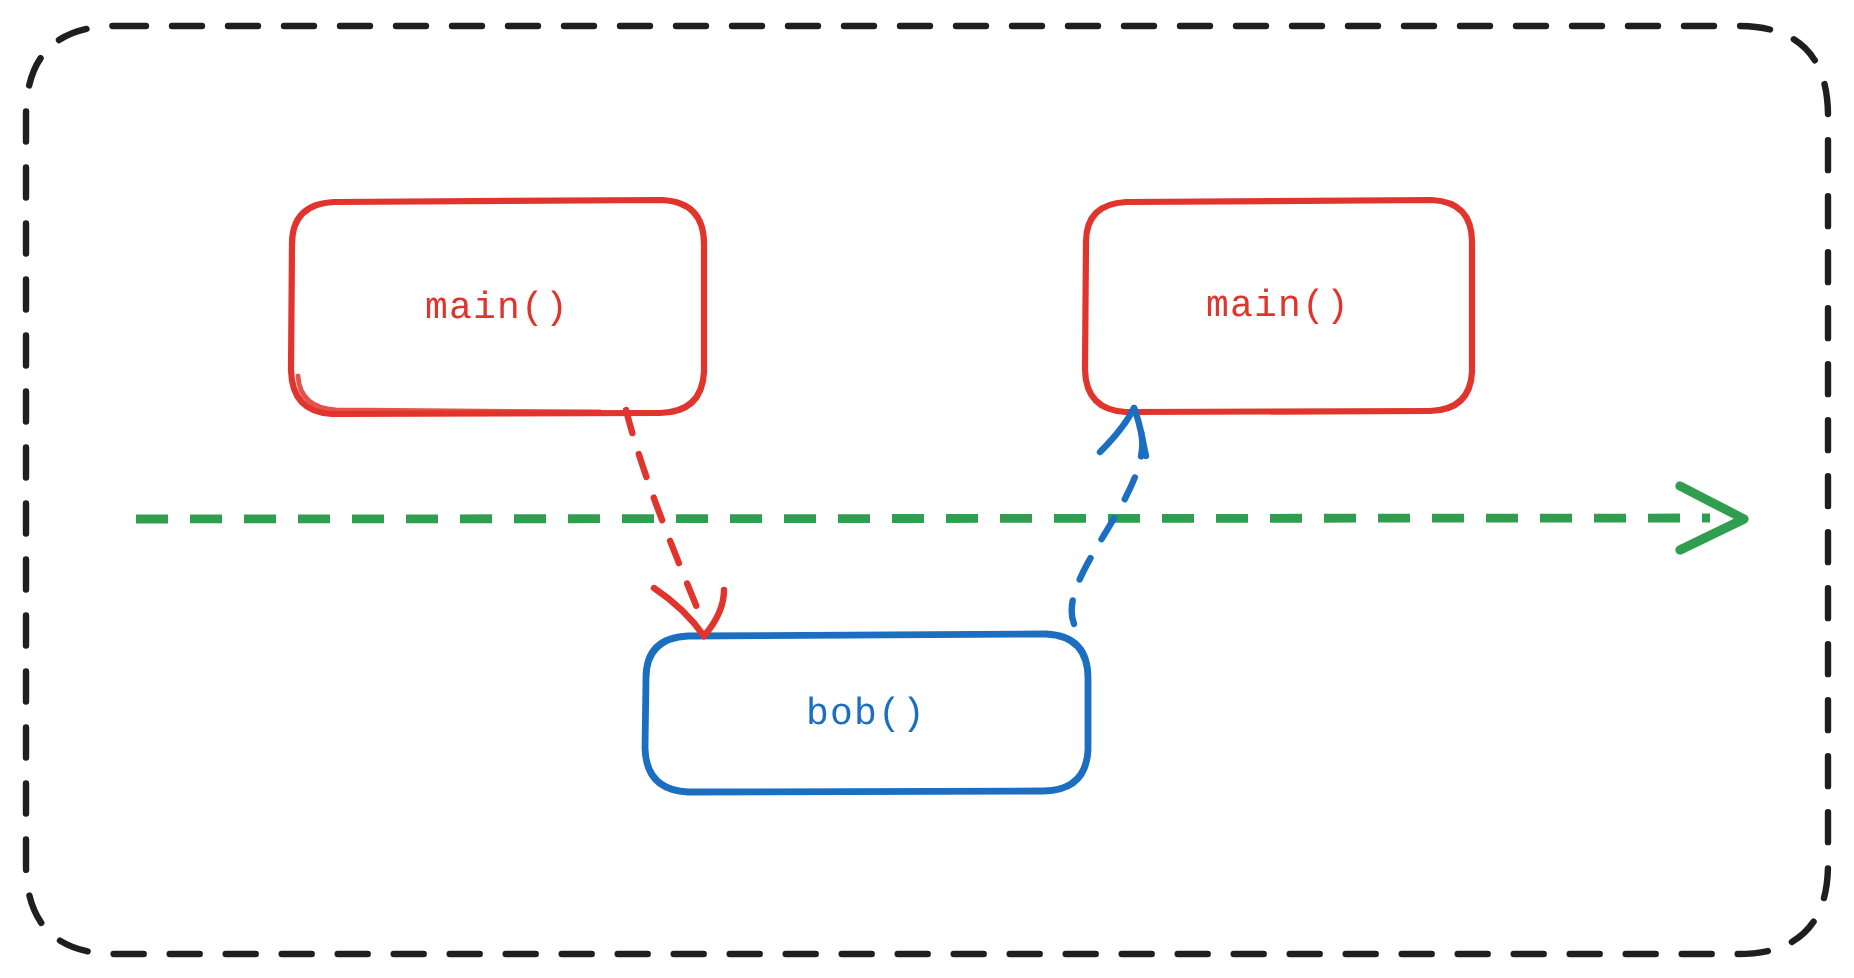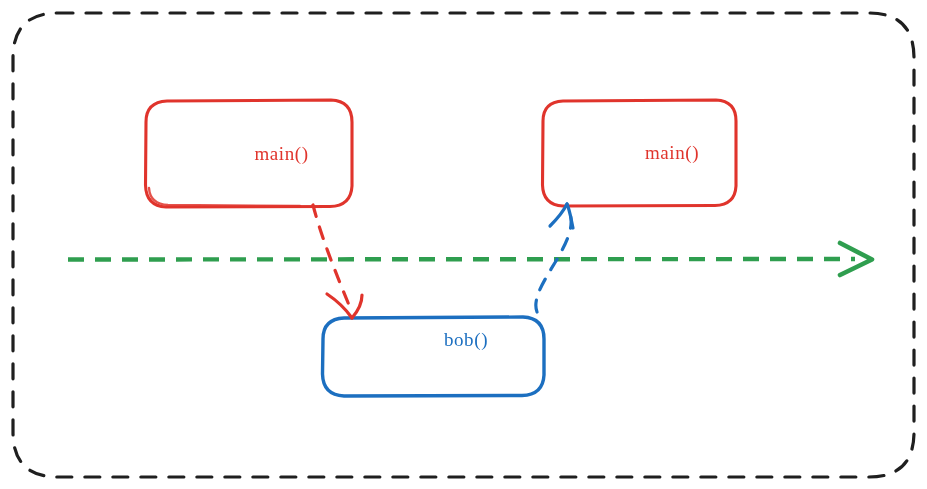--- a/index.html
+++ b/index.html
@@ -22,37 +22,36 @@
     left: 0;
     top: 0;
     width: 927px;
     height: 489px;
   }
   .node-label {
     position: absolute;
     display: flex;
     align-items: center;
     justify-content: center;
-    font-family: Liberation Serif, serif;
+    font-family: Liberation Mono, monospace;
     font-size: 19px;
     letter-spacing: 0.6px;
     white-space: nowrap;
     pointer-events: none;
-    padding-left: 33px;
   }
   .label-main-left {
     left: 145px; top: 100px; width: 207px; height: 107px;
     color: #e0342c;
   }
   .label-main-right {
     left: 542px; top: 100px; width: 194px; height: 106px;
     color: #e0342c;
   }
   .label-bob {
-    left: 322px; top: 300px; width: 222px; height: 79px;
+    left: 322px; top: 317px; width: 222px; height: 79px;
     color: #1c6fc0;
   }
   .hit {
     position: absolute;
     background: transparent;
   }
 </style>
 </head>
 <body>
 

